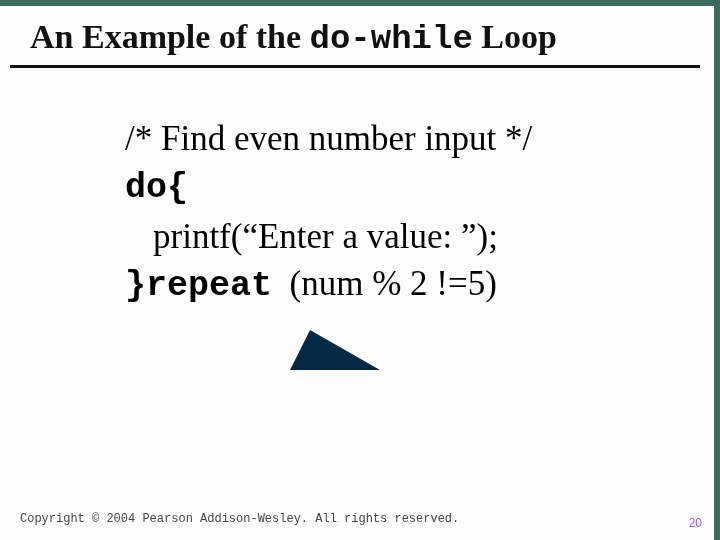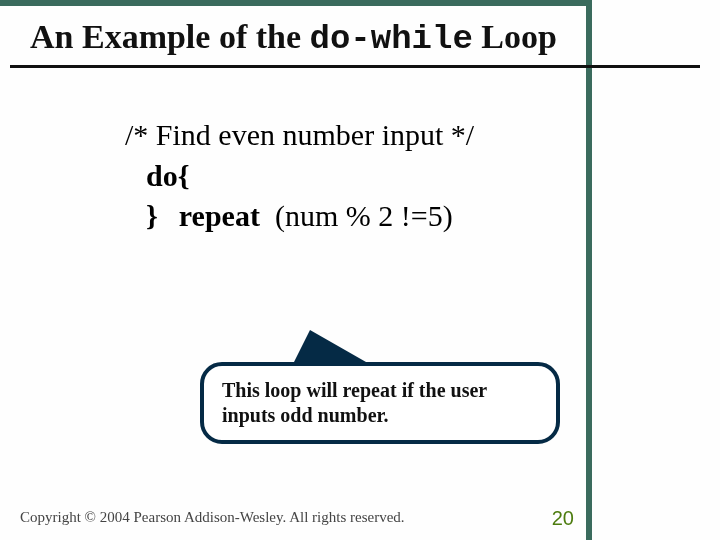--- a/index.html
+++ b/index.html
@@ -6,21 +6,21 @@
     margin: 0;
     padding: 0;
     width: 720px;
     height: 540px;
     position: relative;
     font-family: "Times New Roman", serif;
     background: #fefefe;
     overflow: hidden;
   }
   .slide {
-    width: 592px;
+    width: 720px;
     height: 540px;
     position: relative;
     box-sizing: border-box;
     border-radius: 16px;
   }
   .border-top {
     position: absolute;
     top: 0; left: 0; right: 0;
     height: 6px;
     background: #3a6b5d;
@@ -48,26 +48,26 @@
     top: 65px;
     left: 10px;
     width: 690px;
     height: 3px;
     background: #111;
   }
   .code-block {
     position: absolute;
     top: 115px;
     left: 125px;
-    font-size: 30px;
+    font-size: 35px;
     color: #000;
     line-height: 1.35;
   }
   .code-block .line { white-space: pre; }
-  .code-block .mono { font-family: Liberation Serif, serif; font-weight: bold; margin-left: 21px; }
+  .code-block .mono { font-family: Liberation Mono, monospace; font-weight: bold; }
   .code-block .indent { padding-left: 28px; display: inline-block; }
   .callout-wrap {
     position: absolute;
     top: 330px;
     left: 200px;
     width: 360px;
   }
   .callout-tail {
     width: 0; height: 0;
     border-left: 20px solid transparent;
@@ -83,51 +83,51 @@
     padding: 12px 18px;
     font-size: 20px;
     font-weight: bold;
     color: #111;
     line-height: 1.25;
   }
   .copyright {
     position: absolute;
     bottom: 14px;
     left: 20px;
-    font-size: 15px;
-    font-family: Liberation Serif, serif;
+    font-size: 12px;
+    font-family: Liberation Mono, monospace;
     color: #444;
   }
   .pagenum {
     position: absolute;
     bottom: 10px;
     right: 18px;
-    font-size: 20px;
+    font-size: 12px;
     font-family: Arial, sans-serif;
-    color: #4d7c0f;
+    color: #8b5cf6;
   }
 </style>
 </head>
 <body>
 
 <div class="slide">
   <div class="border-top"></div>
   <div class="border-right"></div>
 
   <div class="title">
     <span>An Example of the </span><span class="mono">do-while</span><span> Loop</span>
   </div>
   <div class="underline"></div>
 
   <div class="code-block">
     <div class="line">/* Find even number input */</div>
     <div class="line"><span class="mono">do{</span></div>
+    <div class="line"><span class="indent">printf(“Enter a value: ”);</span></div>
     <div class="line"><span class="mono">}</span><span class="mono">repeat</span><span>  (num % 2 !=5)</span></div>
   </div>
 
   <div class="callout-wrap">
     <div class="callout-tail"></div>
-    <div class="callout">This loop will repeat if the user inputs odd number.</div>
   </div>
 
   <div class="copyright">Copyright © 2004 Pearson Addison-Wesley. All rights reserved.</div>
   <div class="pagenum">20</div>
 </div>
 
 </body></html>

